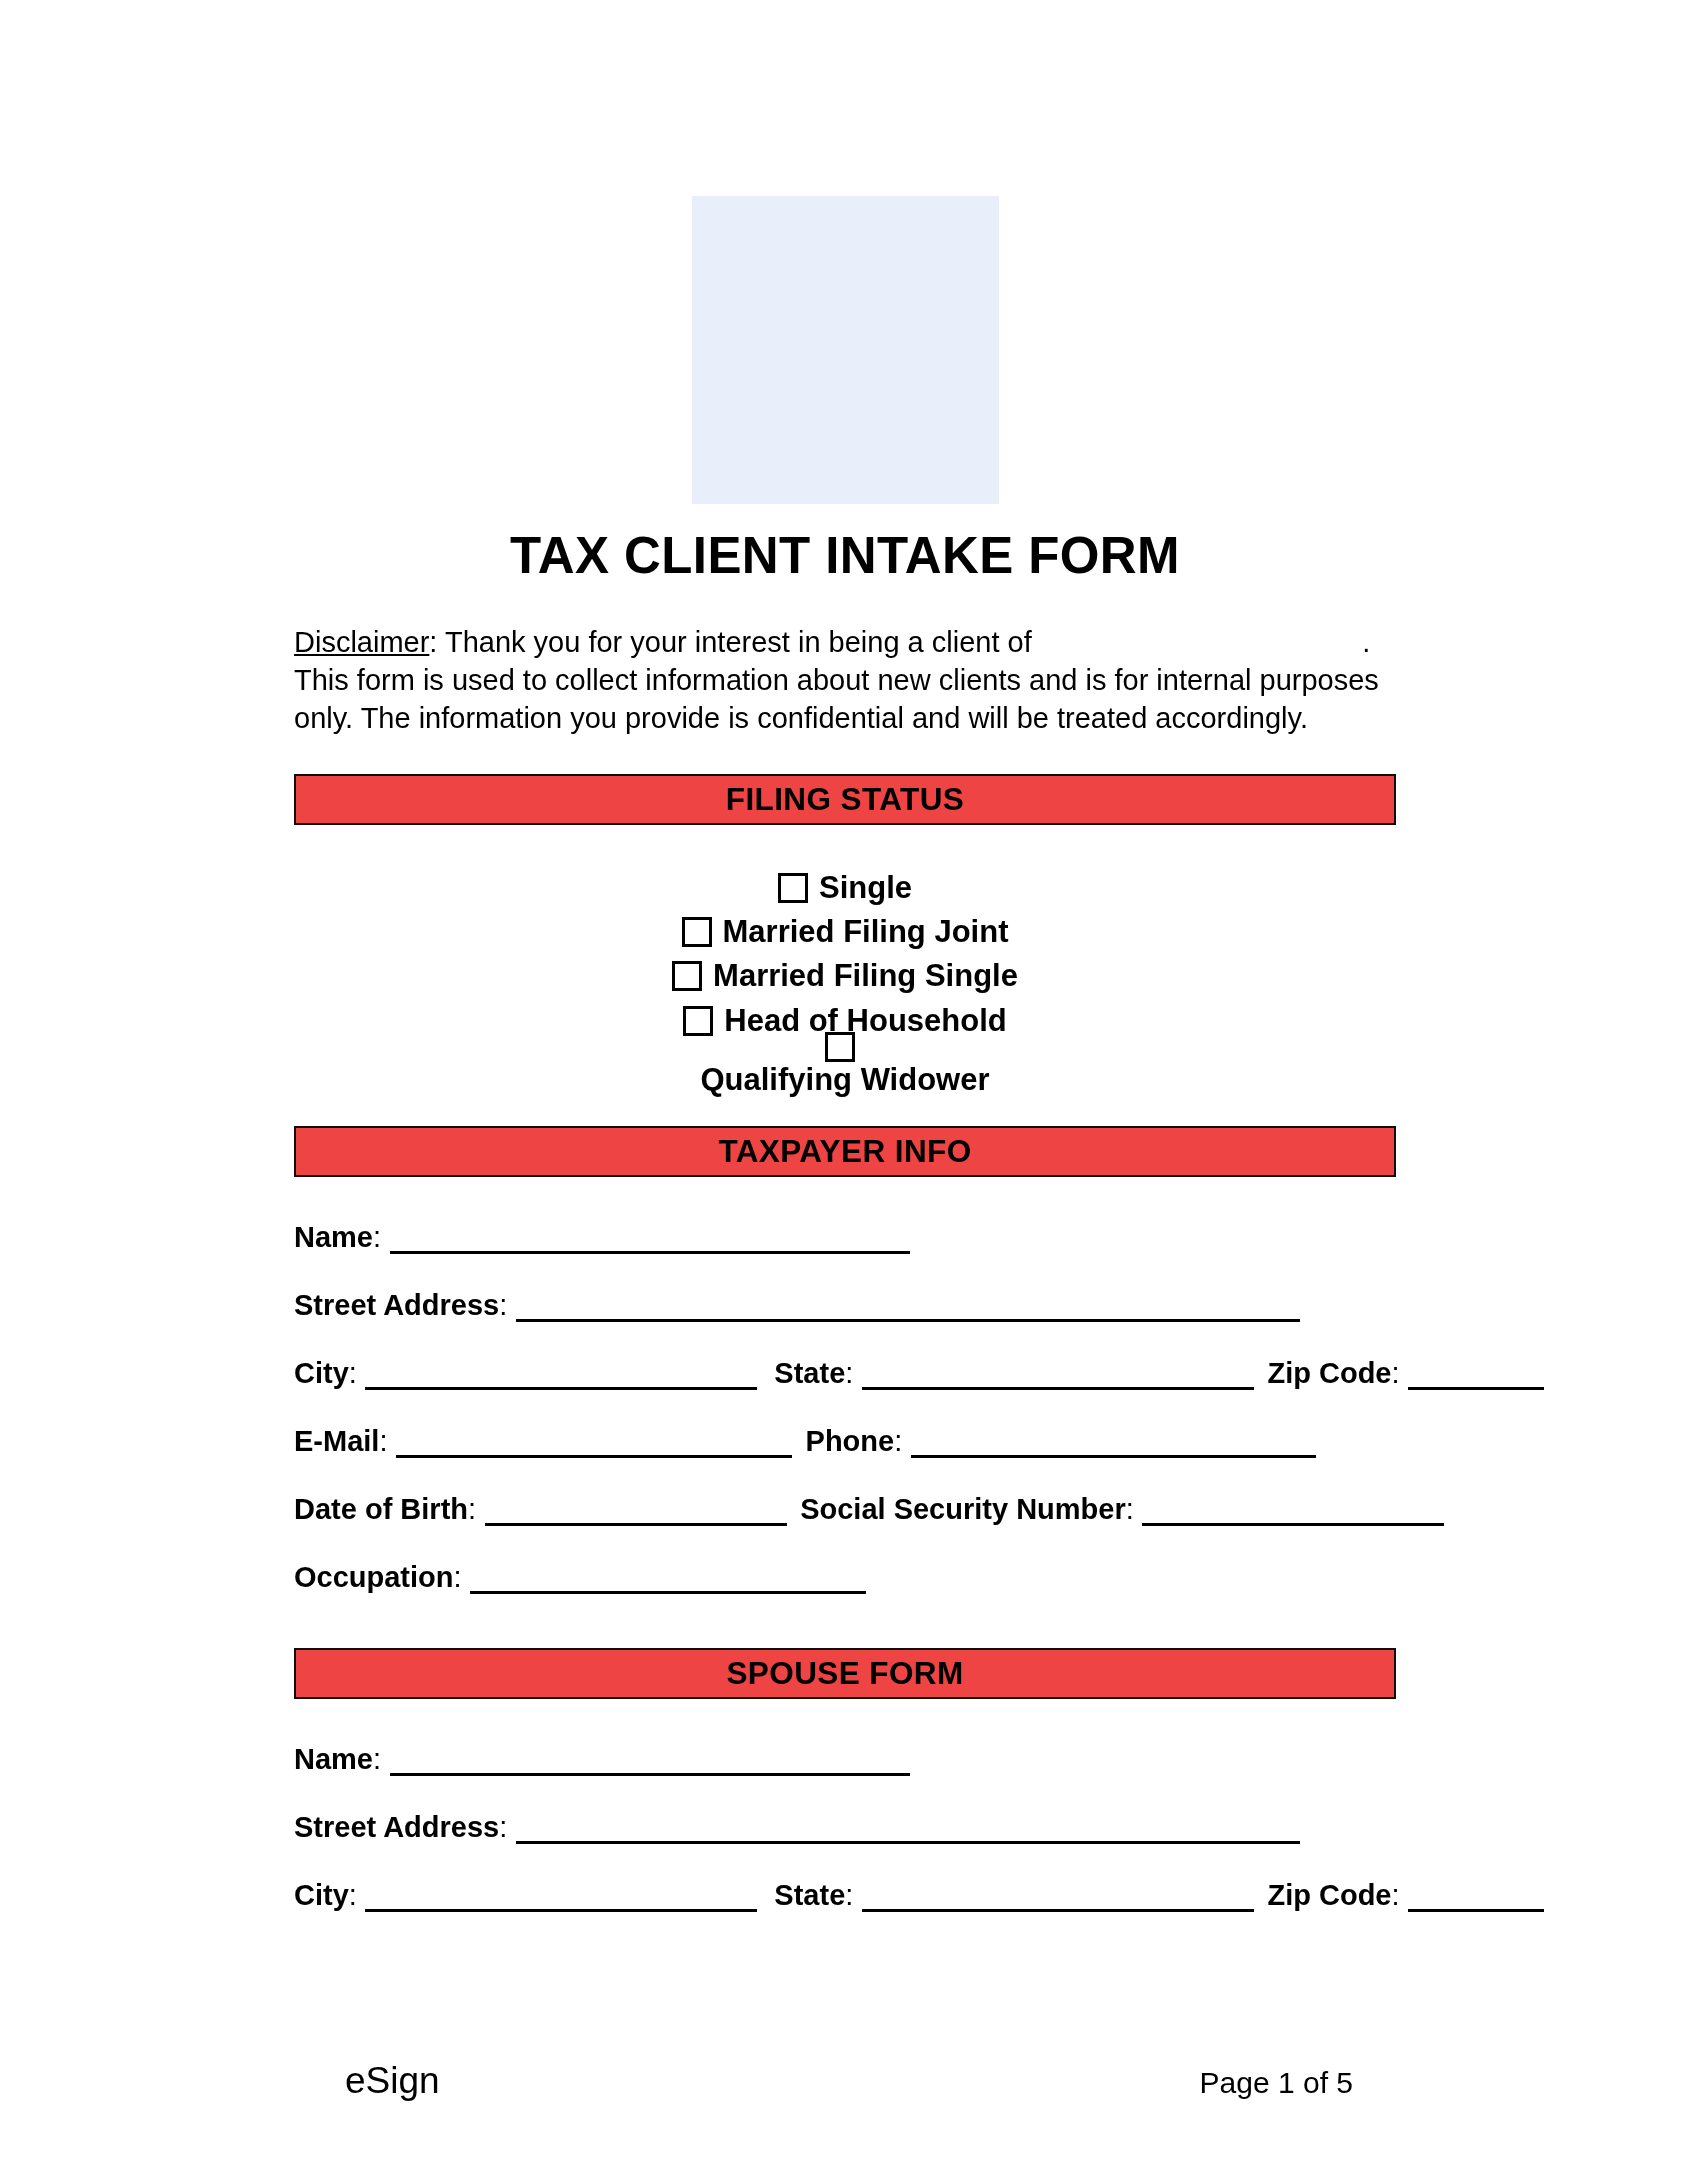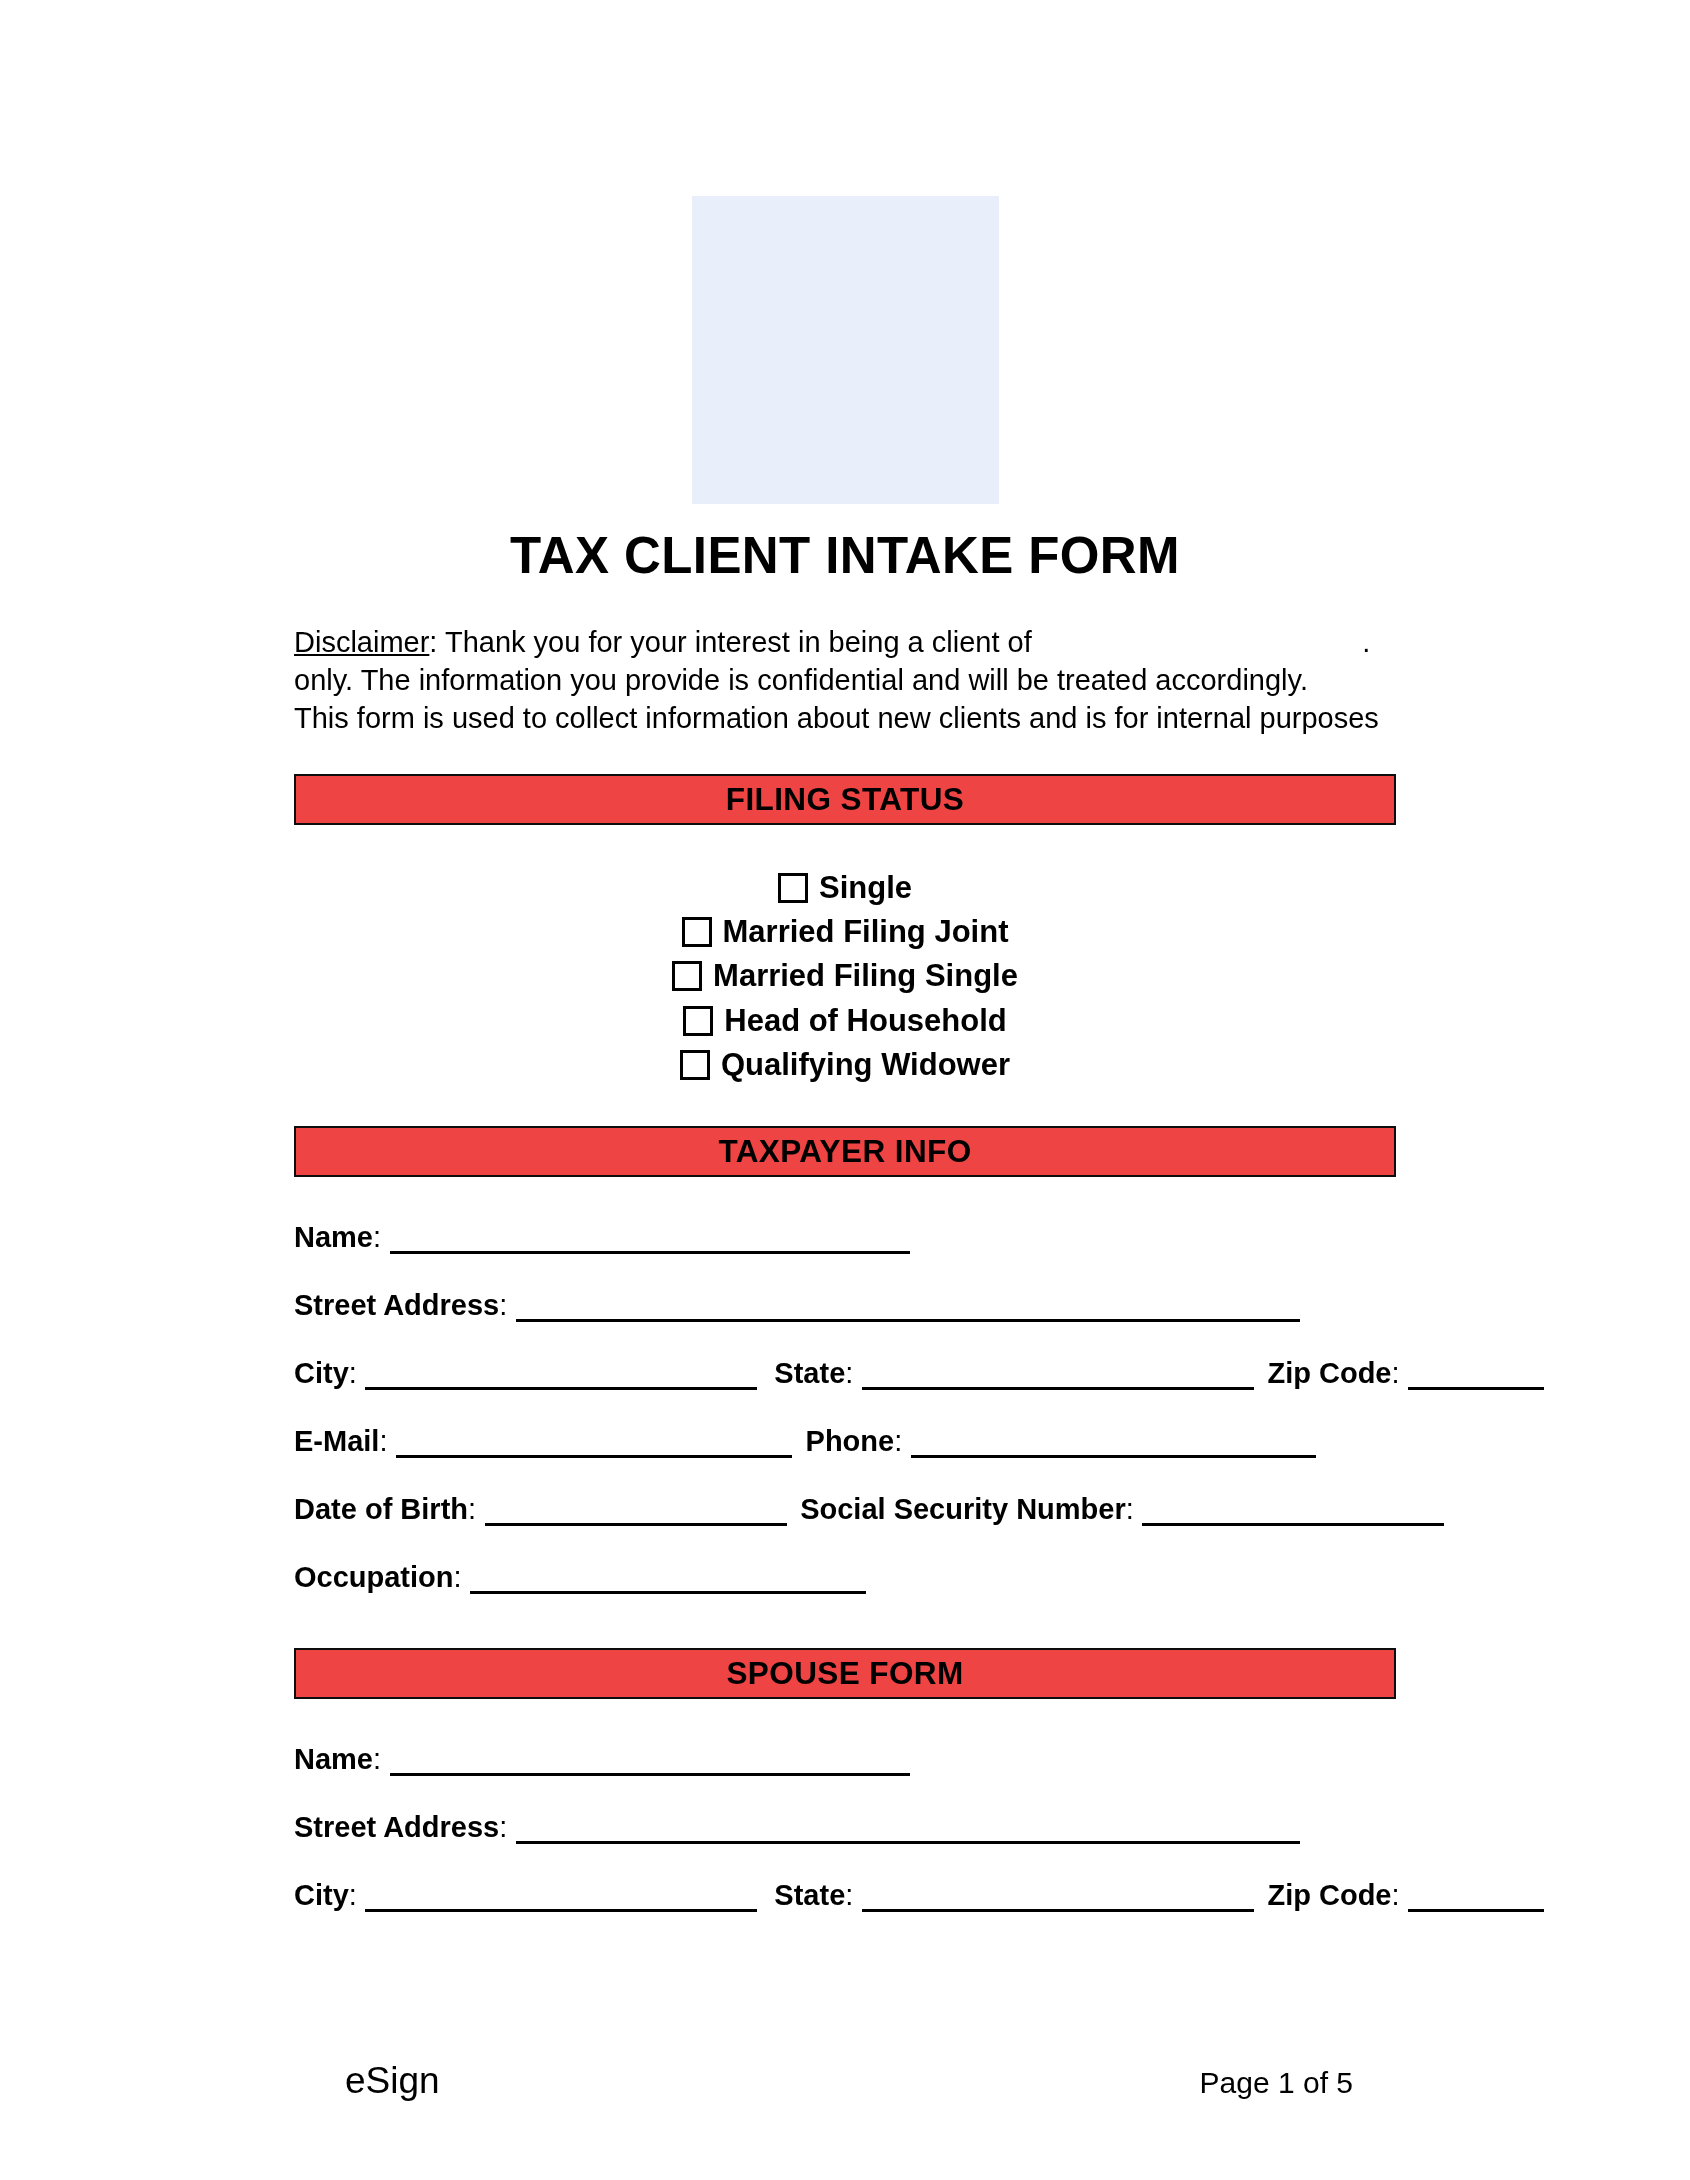--- a/index.html
+++ b/index.html
@@ -50,21 +50,21 @@
   .cbrow {
     display: flex;
     justify-content: center;
     align-items: center;
     height: 34px;
     margin-bottom: 10.2px;
     font-size: 31px;
     font-weight: bold;
     white-space: nowrap;
   }
-  .cbrow:last-child { margin-bottom: 18px; }
+  .cbrow:last-child { margin-bottom: 18px; flex-direction: column; }
   .cb {
     width: 30px; height: 30px;
     border: 3.4px solid #000;
     background: #fff;
     display: inline-block;
     margin-right: 11px;
     flex: 0 0 auto;
   }
   .fields { margin-top: 44px; }
   .frow { height: 36px; margin-bottom: 32px; white-space: nowrap; font-size: 29px; }
@@ -110,22 +110,22 @@
 
   <div class="logo-box"></div>
 
   <h1 class="title">TAX CLIENT INTAKE FORM</h1>
 
   <div class="disclaimer">
     <div class="dline dline-first">
       <span><u class="dlabel">Disclaimer</u><span>: Thank you for your interest in being a client of</span></span>
       <span class="dperiod">.</span>
     </div>
+    <div class="dline">This form is used to collect information about new clients and is for internal purposes</div>
     <div class="dline">only. The information you provide is confidential and will be treated accordingly.</div>
-    <div class="dline">This form is used to collect information about new clients and is for internal purposes</div>
   </div>
 
   <div class="bar bar-filing">FILING STATUS</div>
 
   <div class="cb-list">
     <div class="cbrow">
       <span class="cb"></span>
       <span>Single</span>
     </div>
     <div class="cbrow">

